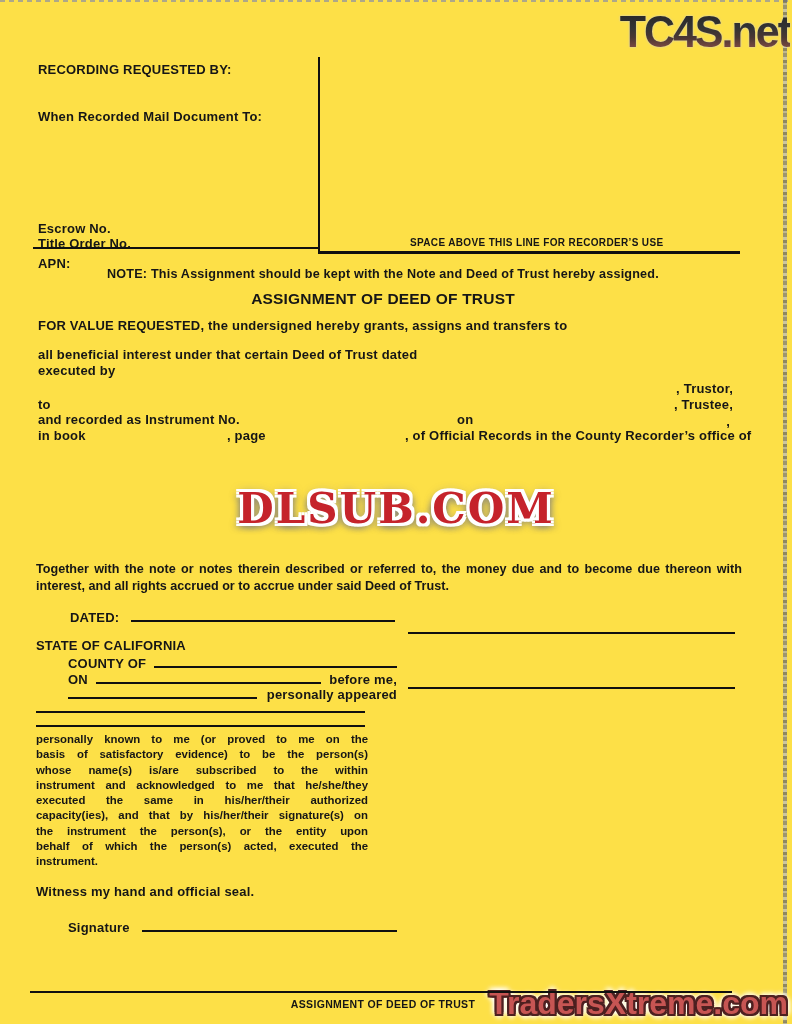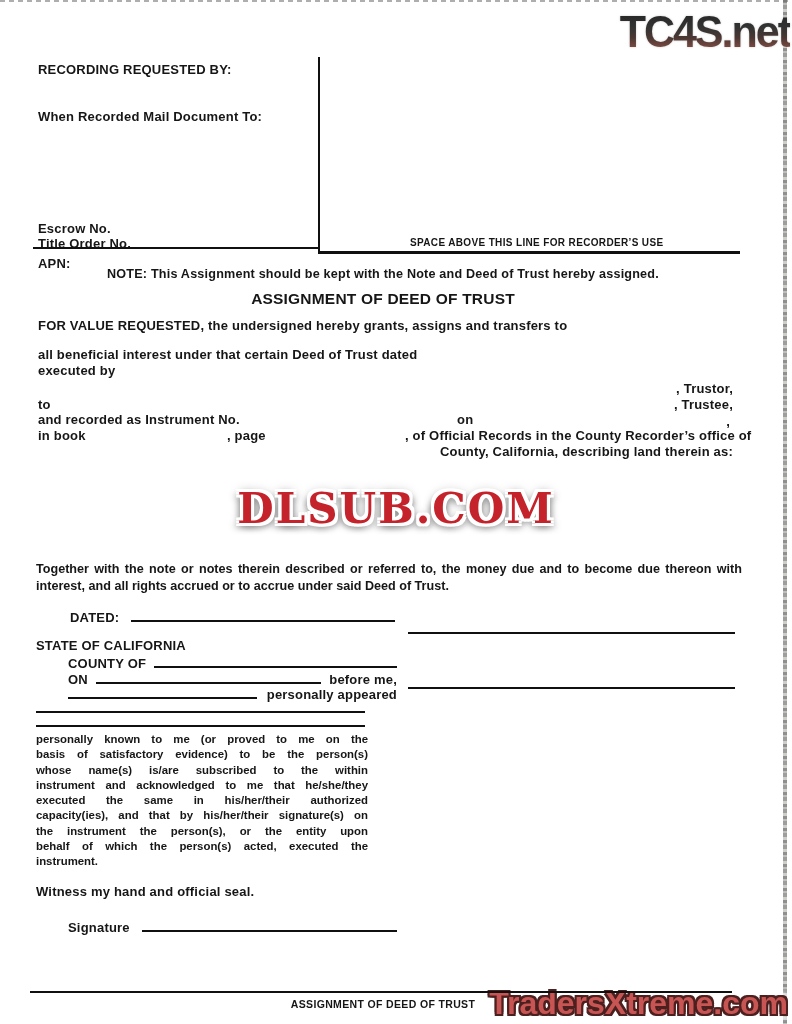--- a/index.html
+++ b/index.html
@@ -1,21 +1,21 @@
 <!DOCTYPE html>
 <html><head>
 <meta charset="utf-8">
 <style>
   html,body{margin:0;padding:0;}
   body{background:#e8e8e6;}
   #page{
     position:relative;
     width:792px;height:1024px;
     margin:0 auto;
-    background:#ffffff;
+    background:#fde047;
     font-family:"Liberation Sans", sans-serif;
     color:#161616;
     overflow:hidden;
   }
   .abs{position:absolute;}
   .lbl{font-size:13px;font-weight:bold;letter-spacing:.2px;white-space:nowrap;}
   .sm{font-size:10px;font-weight:bold;letter-spacing:.35px;white-space:nowrap;}
   .rule{background:#101010;}
   
   #top-dots{left:0;top:8;width:792px;height:2px;
@@ -86,21 +86,20 @@
   <div class="abs lbl" style="left:38px;top:363px;">executed by</div>
   <div class="abs lbl" style="right:59px;top:381px;">, Trustor,</div>
   <div class="abs lbl" style="left:38px;top:397px;">to</div>
   <div class="abs lbl" style="right:59px;top:397px;">, Trustee,</div>
   <div class="abs lbl" style="left:38px;top:412px;">and recorded as Instrument No.</div>
   <div class="abs lbl" style="left:457px;top:412px;">on</div>
   <div class="abs lbl" style="right:62px;top:414px;">,</div>
   <div class="abs lbl" style="left:38px;top:428px;">in book</div>
   <div class="abs lbl" style="left:227px;top:428px;">, page</div>
   <div class="abs lbl" style="left:405px;top:428px;">, of Official Records in the County Recorder’s office of</div>
-  <div class="abs lbl" style="right:59px;top:444px;">County, California, describing land therein as:</div>
 
   <div class="abs" id="together">
     <span class="jline">Together with the note or notes therein described or referred to, the money due and to become due thereon with</span>
     <span class="jline last">interest, and all rights accrued or to accrue under said Deed of Trust.</span>
   </div>
 
   <div class="abs flexrow" style="left:38px;top:607px;width:325px;">
     <span class="lbl" style="margin-right:12px;">DATED:</span>
     <span class="fill"></span>
   </div>

